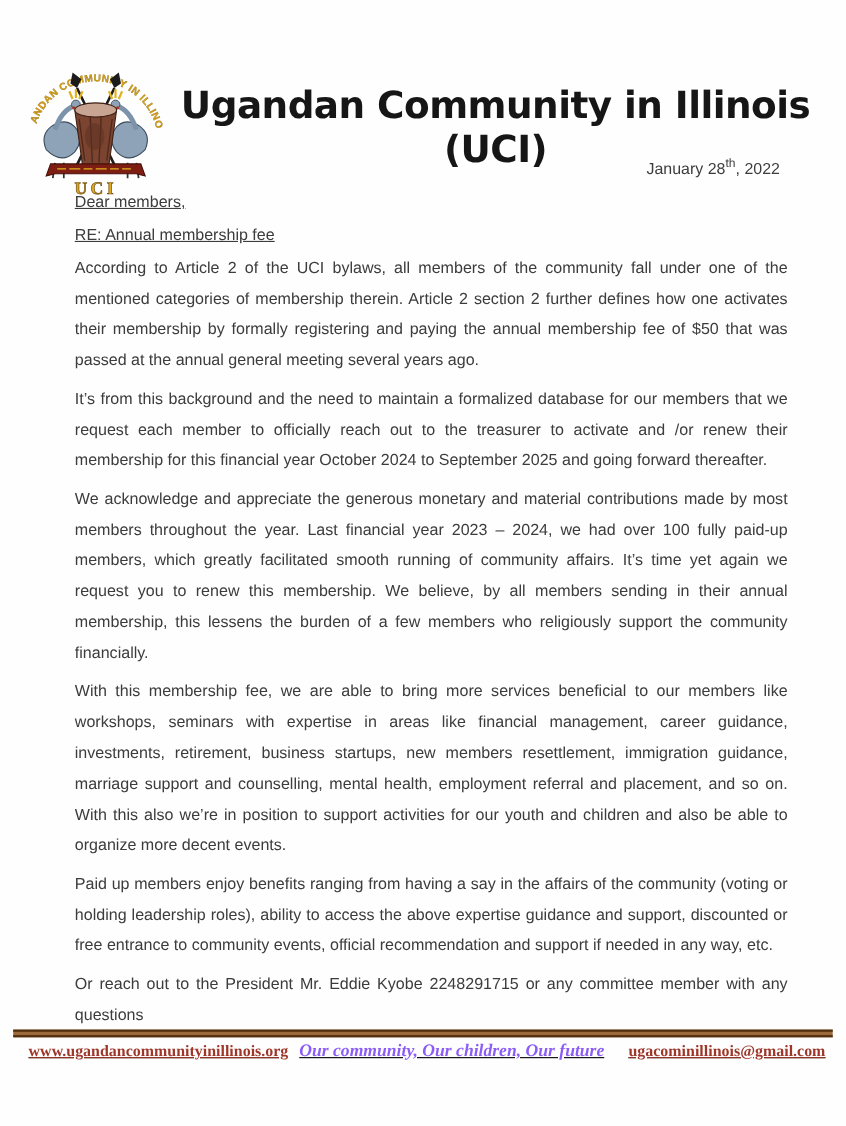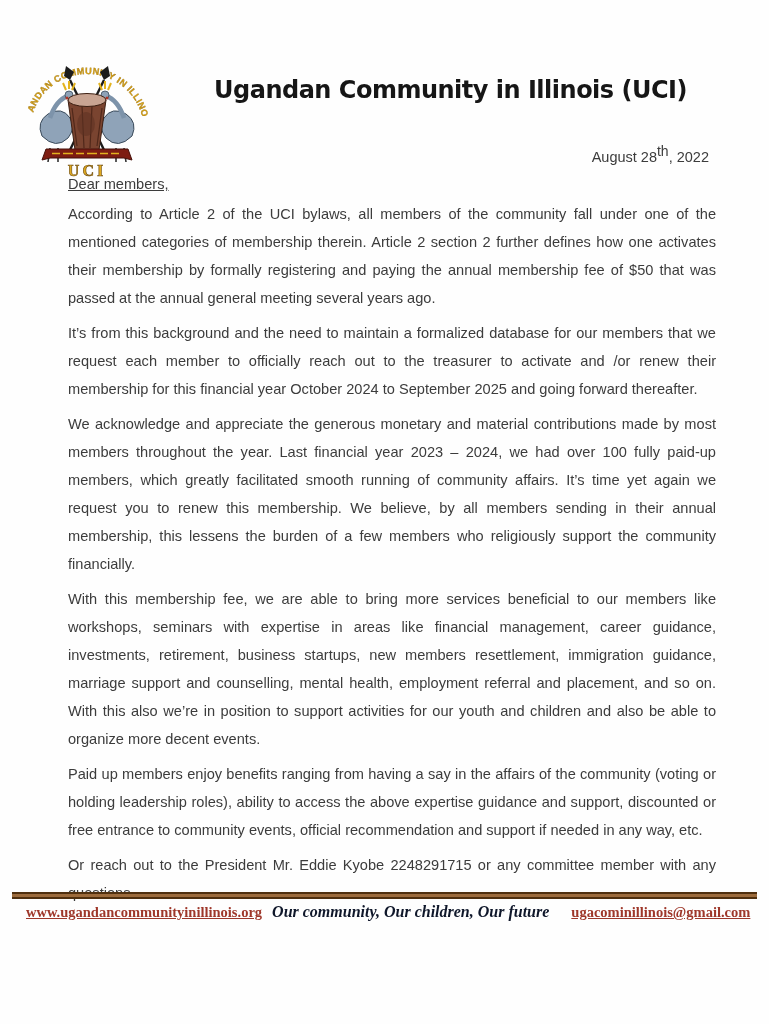--- a/index.html
+++ b/index.html
@@ -4,39 +4,39 @@
 <style>
   html,body{margin:0;padding:0;}
   body{width:769px;height:1024px;background:#ffffff;overflow:hidden;
        font-family:"Liberation Sans",sans-serif;-webkit-font-smoothing:antialiased;}
   .page{position:relative;width:769px;height:1024px;background:#fefefe;}
 
   
   .logo{position:absolute;left:16px;top:36px;width:142px;height:142px;}
   .org-title{position:absolute;left:160px;right:28px;top:76px;
              text-align:center;font-family:"DejaVu Sans","Liberation Sans",sans-serif;
-             font-weight:900;font-size:24px;letter-spacing:-0.5px;color:#161616;}
+             font-weight:900;font-size:34px;letter-spacing:-0.5px;color:#161616;}
   .date-line{position:absolute;right:60px;top:143px;font-size:14.5px;color:#3c3c3c;}
-  .date-line sup{font-size:14px;text-align:center;}
+  .date-line sup{font-size:11px;text-align:center;}
 
   
   .letter{position:absolute;left:68px;top:170px;width:648px;
           font-size:14.6px;line-height:28px;color:#3c3c3c;}
   .letter .shortline{margin:0 0 2px 0;text-decoration:underline;}
   .letter p.para{margin:0 0 7px 0;text-align:justify;}
   .letter p.para:last-child{margin-bottom:0;}
 
   
-  .footer{position:absolute;left:0;right:0;top:892px;}
+  .footer{position:absolute;left:0;right:0;top:936px;text-decoration:underline;}
   .footer-rule{margin:0 12px;height:3px;background:#9c6b3c;
                border-top:2px solid #50300f;border-bottom:2px solid #50300f;}
   .footer-text{display:flex;align-items:baseline;padding:4px 26px 0 26px;
                font-family:"Liberation Serif",serif;white-space:nowrap;}
   .footer-link{color:#9e372a;text-decoration:underline;font-size:14.5px;font-weight:bold;}
-  .footer-motto{color:#0f172a;font-style:italic;font-weight:bold;font-size:16px;
+  .footer-motto{color:#8b5cf6;font-style:italic;font-weight:bold;font-size:16px;
                 margin:0 14px 16px 10px;}
   .footer-email{margin-left:8px;}
 </style>
 </head>
 <body>
 
 <div class="page">
 
   <svg class="logo" viewBox="0 0 142 142">
     <defs>
@@ -84,24 +84,25 @@
     <g>
       <path d="M 30 113 L 112 113 L 116 124 L 108 122 L 34 122 L 26 124 Z" fill="#7e1d12" stroke="#45100a" stroke-width="1"></path>
       <path d="M 36 117.5 h 8 m 3 0 h 10 m 3 0 h 8 m 3 0 h 10 m 3 0 h 8 m 3 0 h 8" stroke="#e3b31f" stroke-width="1.3" fill="none"></path>
     </g>
 
     <text x="71" y="140" text-anchor="middle" font-size="16" font-weight="bold" font-family="Liberation Serif, serif" fill="#e0a91f" stroke="#6b4a10" stroke-width="0.6" letter-spacing="3">UCI</text>
   </svg>
 
   <div class="org-title">Ugandan Community in Illinois (UCI)</div>
 
-  <div class="date-line"><span>August 28</span><sup>th</sup><span>, 2022</span></div>
+  <div class="date-line"><span>January 28</span><sup>th</sup><span>, 2022</span></div>
 
   <div class="letter">
     <p class="shortline">Dear members,</p>
+    <p class="shortline">RE: Annual membership fee</p>
 
     <div>
 
         <p class="para">According to Article 2 of the UCI bylaws, all members of the community fall under one of the mentioned categories of membership therein. Article 2 section 2 further defines how one activates their membership by formally registering and paying the annual membership fee of $50 that was passed at the annual general meeting several years ago.</p>
 
         <p class="para">It’s from this background and the need to maintain a formalized database for our members that we request each member to officially reach out to the treasurer to activate and /or renew their membership for this financial year October 2024 to September 2025 and going forward thereafter.</p>
 
         <p class="para">We acknowledge and appreciate the generous monetary and material contributions made by most members throughout the year. Last financial year 2023 – 2024, we had over 100 fully paid-up members, which greatly facilitated smooth running of community affairs.  It’s time yet again we request you to renew this membership. We believe, by all members sending in their annual membership, this lessens the burden of a few members who religiously support the community financially.</p>
 
         <p class="para">With this membership fee, we are able to bring more services beneficial to our members like workshops, seminars with expertise in areas like financial management, career guidance, investments, retirement, business startups, new members resettlement, immigration guidance, marriage support and counselling, mental health, employment referral and placement, and so on. With this also we’re in position to support activities for our youth and children and also be able to organize more decent events.</p>

